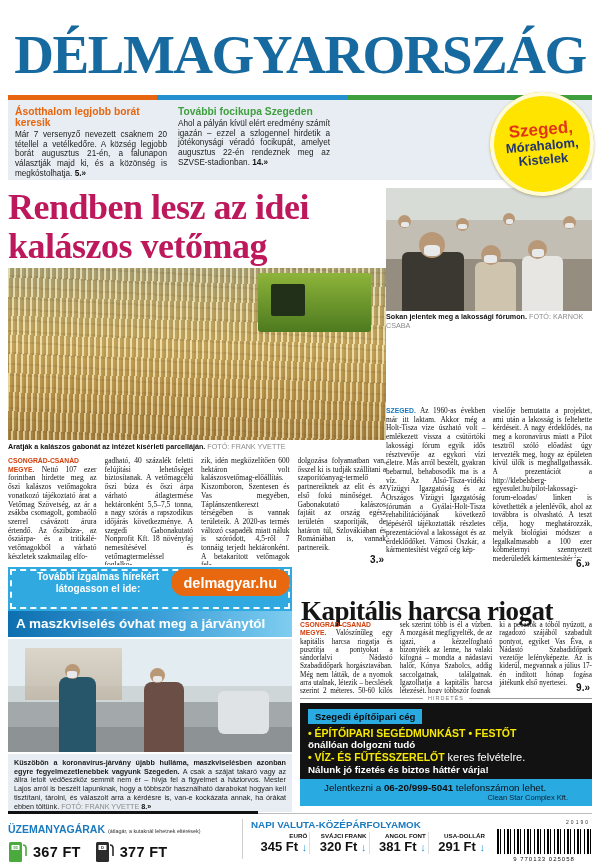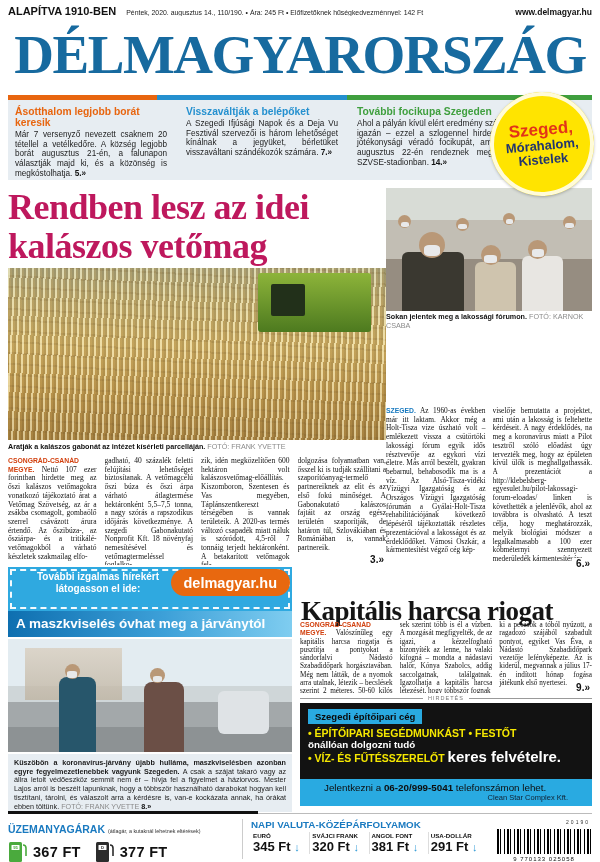--- a/index.html
+++ b/index.html
@@ -14,21 +14,21 @@
 
 
 .masthead{position:absolute;top:24px;left:0;width:600px;text-align:center;font-family:"Liberation Serif",serif;font-weight:bold;font-size:55px;line-height:62px;color:#176a9f;letter-spacing:-1.5px;white-space:nowrap}
 
 
 .band{position:absolute;top:95px;left:8px;width:584px;height:85px;background:#e7edf2}
 .bars{display:flex;height:5px}
 .bar-o{width:25.5%;background:#e8650f}
 .bar-b{width:32.5%;background:#2490cf}
 .bar-g{width:42%;background:#3f9f3e}
-.teasers{display:flex;gap:19px;padding:6px 8px 0 7px}
+.teasers{display:flex;gap:11px;padding:6px 8px 0 7px}
 .teaser{width:152px}
 .teaser h3{font-size:10.3px;line-height:11px;margin-bottom:2px}
 .t-o h3{color:#e8650f}.t-b h3{color:#2490cf}.t-g h3{color:#3f9f3e}
 .teaser p{font-size:8.2px;line-height:9.7px;text-align:justify;color:#1c1c1c}
 .pref{font-weight:bold;color:#111}
 
 
 .badge{position:absolute;top:92px;left:490px;width:104px;height:104px;border-radius:50%;background:#ffe400;box-shadow:inset 0 0 0 4px rgba(255,255,255,.85),0 1px 3px rgba(0,0,0,.25);display:flex;flex-direction:column;align-items:center;justify-content:center;transform:rotate(-5deg);z-index:6;text-align:center}
 .badge .b1{color:#e23418;font-weight:bold;font-size:17px;line-height:18px}
 .badge .b2,.badge .b3{color:#22356f;font-weight:bold;font-size:13px;line-height:14.5px}
@@ -78,74 +78,65 @@
 .sil{position:absolute;border-radius:8px 8px 0 0}
 .mask-cap{position:absolute;top:754px;left:8px;width:284px;height:58px;background:#e7edf2;padding:5px 6px;font-size:7.2px;line-height:8.7px;text-align:justify;color:#1c1c1c}
 
 
 .hird{position:absolute;top:695px;left:300px;width:292px;display:flex;align-items:center;gap:5px;color:#777;font-size:5.5px;letter-spacing:1px}
 .hird::before,.hird::after{content:"";flex:1;height:1px;background:#999}
 .ad{position:absolute;top:703px;left:300px;width:292px;height:103px;background:#121212}
 .ad-tag{display:inline-block;margin:6px 0 3px 8px;background:#29aae1;color:#0a0a0a;font-weight:bold;font-size:9.5px;padding:2px 7px}
 .ad-l{padding:0 8px;color:#fff;font-size:9.8px;line-height:12px;font-weight:bold}
 .ad-y{color:#f6e800;font-weight:bold;font-size:10.5px}
-.ad-w{color:#fff;font-weight:bold;font-size:15px}
+.ad-w{color:#fff;font-weight:normal;font-size:11px}
 .ad-strip{position:absolute;left:0;bottom:0;width:100%;height:27px;background:#29aae1;color:#0d0d0d;font-size:9.8px;padding:3px 24px 0}
 .ad-strip .co{display:block;text-align:right;font-size:7.5px;margin-top:0px;color:#123}
 
 
 .fdiv{position:absolute;top:813px;left:8px;width:584px;height:1px;background:#bbb}
 .fdiv::before{content:"";position:absolute;left:0;top:-2px;width:250px;height:3px;background:#111}
 .footer{position:absolute;top:819px;left:8px;width:584px;height:40px;display:flex;align-items:flex-start}
 .fuel{width:226px}
 .fuel-title{font-size:10.5px;font-weight:bold;color:#1a7ac0;display:inline}
 .fuel-note{font-size:5.4px;color:#333}
 .fuel-row{display:flex;align-items:center;gap:6px;margin-top:3px}
 .fprice{font-size:14.5px;font-weight:bold;letter-spacing:.3px}
 .vsep{width:1px;align-self:stretch;background:#ccc;margin:0 8px}
 .fx{width:236px}
 .fx-title{font-size:9.8px;font-weight:bold;color:#1a7ac0;margin-bottom:2px}
 .fx-row{display:flex}
-.fx-cell{flex:1;text-align:left;border-left:1px solid #ddd;padding:0 2px}
+.fx-cell{flex:1;text-align:right;border-left:1px solid #ddd;padding:0 2px}
 .fx-cell:first-child{border-left:none}
 .fx-name{font-size:6.2px;font-weight:bold;white-space:nowrap}
 .fx-val{font-size:13px;font-weight:bold;white-space:nowrap}
 .arr{color:#2f9ad6;font-weight:bold;font-size:11px}
 .bc{margin-left:auto;width:96px;position:relative;padding-top:4px}
 .bc-top{position:absolute;right:2px;top:0;font-size:5px;letter-spacing:2px;color:#333}
 .bc-bars{margin-top:5px;height:27px;background:repeating-linear-gradient(90deg,#000 0 2px,#fff 2px 3px,#000 3px 4px,#fff 4px 7px,#000 7px 8px,#fff 8px 10px);border:1px solid #fff}
 .bc-num{font-size:6px;text-align:center;letter-spacing:1px;margin-top:1px}
 </style>
 </head>
 <body>
 
 <div class="page">
 
-  <div class="topbar">
-    <span class="founded">ALAPÍTVA 1910-BEN</span>
-    <span class="dateline">Péntek, 2020. augusztus 14., 110/190.  •  Ára: 245 Ft  •  Előfizetőknek hűségkedvezménnyel: 142 Ft</span>
-    <span class="website">www.delmagyar.hu</span>
-  </div>
 
   <div class="masthead">DÉLMAGYARORSZÁG</div>
 
   <div class="band">
     <div class="bars">
       <div class="bar-o"></div>
       <div class="bar-b"></div>
       <div class="bar-g"></div>
     </div>
     <div class="teasers">
       <div class="teaser t-o">
         <h3>Ásotthalom legjobb borát keresik</h3>
         <p><span>Már 7 versenyző nevezett csaknem 20 tétellel a vetélkedőre. A község legjobb borát augusztus 21-én, a falunapon választják majd ki, és a közönség is megkóstolhatja. </span><span class="pref">5.»</span></p>
-      </div>
-      <div class="teaser t-b">
-        <h3>Visszaváltják a belépőket</h3>
-        <p><span>A Szegedi Ifjúsági Napok és a Deja Vu Fesztivál szervezői is három lehetőséget kínálnak a jegyüket, bérletüket visszaváltani szándékozók számára. </span><span class="pref">7.»</span></p>
       </div>
       <div class="teaser t-g">
         <h3>További focikupa Szegeden</h3>
         <p><span>Ahol a pályán kívül elért eredmény számít igazán – ezzel a szlogennel hirdetik a jótékonysági véradó focikupát, amelyet augusztus 22-én rendeznek meg az SZVSE-stadionban. </span><span class="pref">14.»</span></p>
       </div>
     </div>
   </div>
 
   <div class="badge">
     <span class="b1">Szeged,</span>
@@ -223,20 +214,21 @@
     <span class="capb">Küszöbön a koronavírus-járvány újabb hulláma, maszkviselésben azonban egyre fegyelmezetlenebbek vagyunk Szegeden. </span><span>A csak a szájat takaró vagy az állra letolt védőeszköz semmit nem ér – hívja fel a figyelmet a háziorvos. Mester Lajos arról is beszélt lapunknak, hogy a többször használható darabokat hogyan kell tisztítani, tárolni, és válaszolt arra a kérdésre is, van-e kockázata annak, ha órákat ebben töltünk. </span><span class="credit">FOTÓ: FRANK YVETTE </span><span class="pref">8.»</span>
   </div>
 
   <div class="hird">HIRDETÉS</div>
 
   <div class="ad">
     <span class="ad-tag">Szegedi építőipari cég</span>
     <div class="ad-l ad-y">• ÉPÍTŐIPARI SEGÉDMUNKÁST • FESTŐT</div>
     <div class="ad-l">önállóan dolgozni tudó</div>
     <div class="ad-l"><span class="ad-y">• VÍZ- ÉS FŰTÉSSZERELŐT </span><span class="ad-w">keres felvételre.</span></div>
+    <div class="ad-l">Nálunk jó fizetés és biztos háttér várja!</div>
     <div class="ad-strip">
       <span>Jelentkezni a </span><b>06-20/999-5041</b><span> telefonszámon lehet.</span>
       <span class="co">Clean Star Complex Kft.</span>
     </div>
   </div>
 
   <div class="fdiv"></div>
 
   <div class="footer">
     <div class="fuel">

